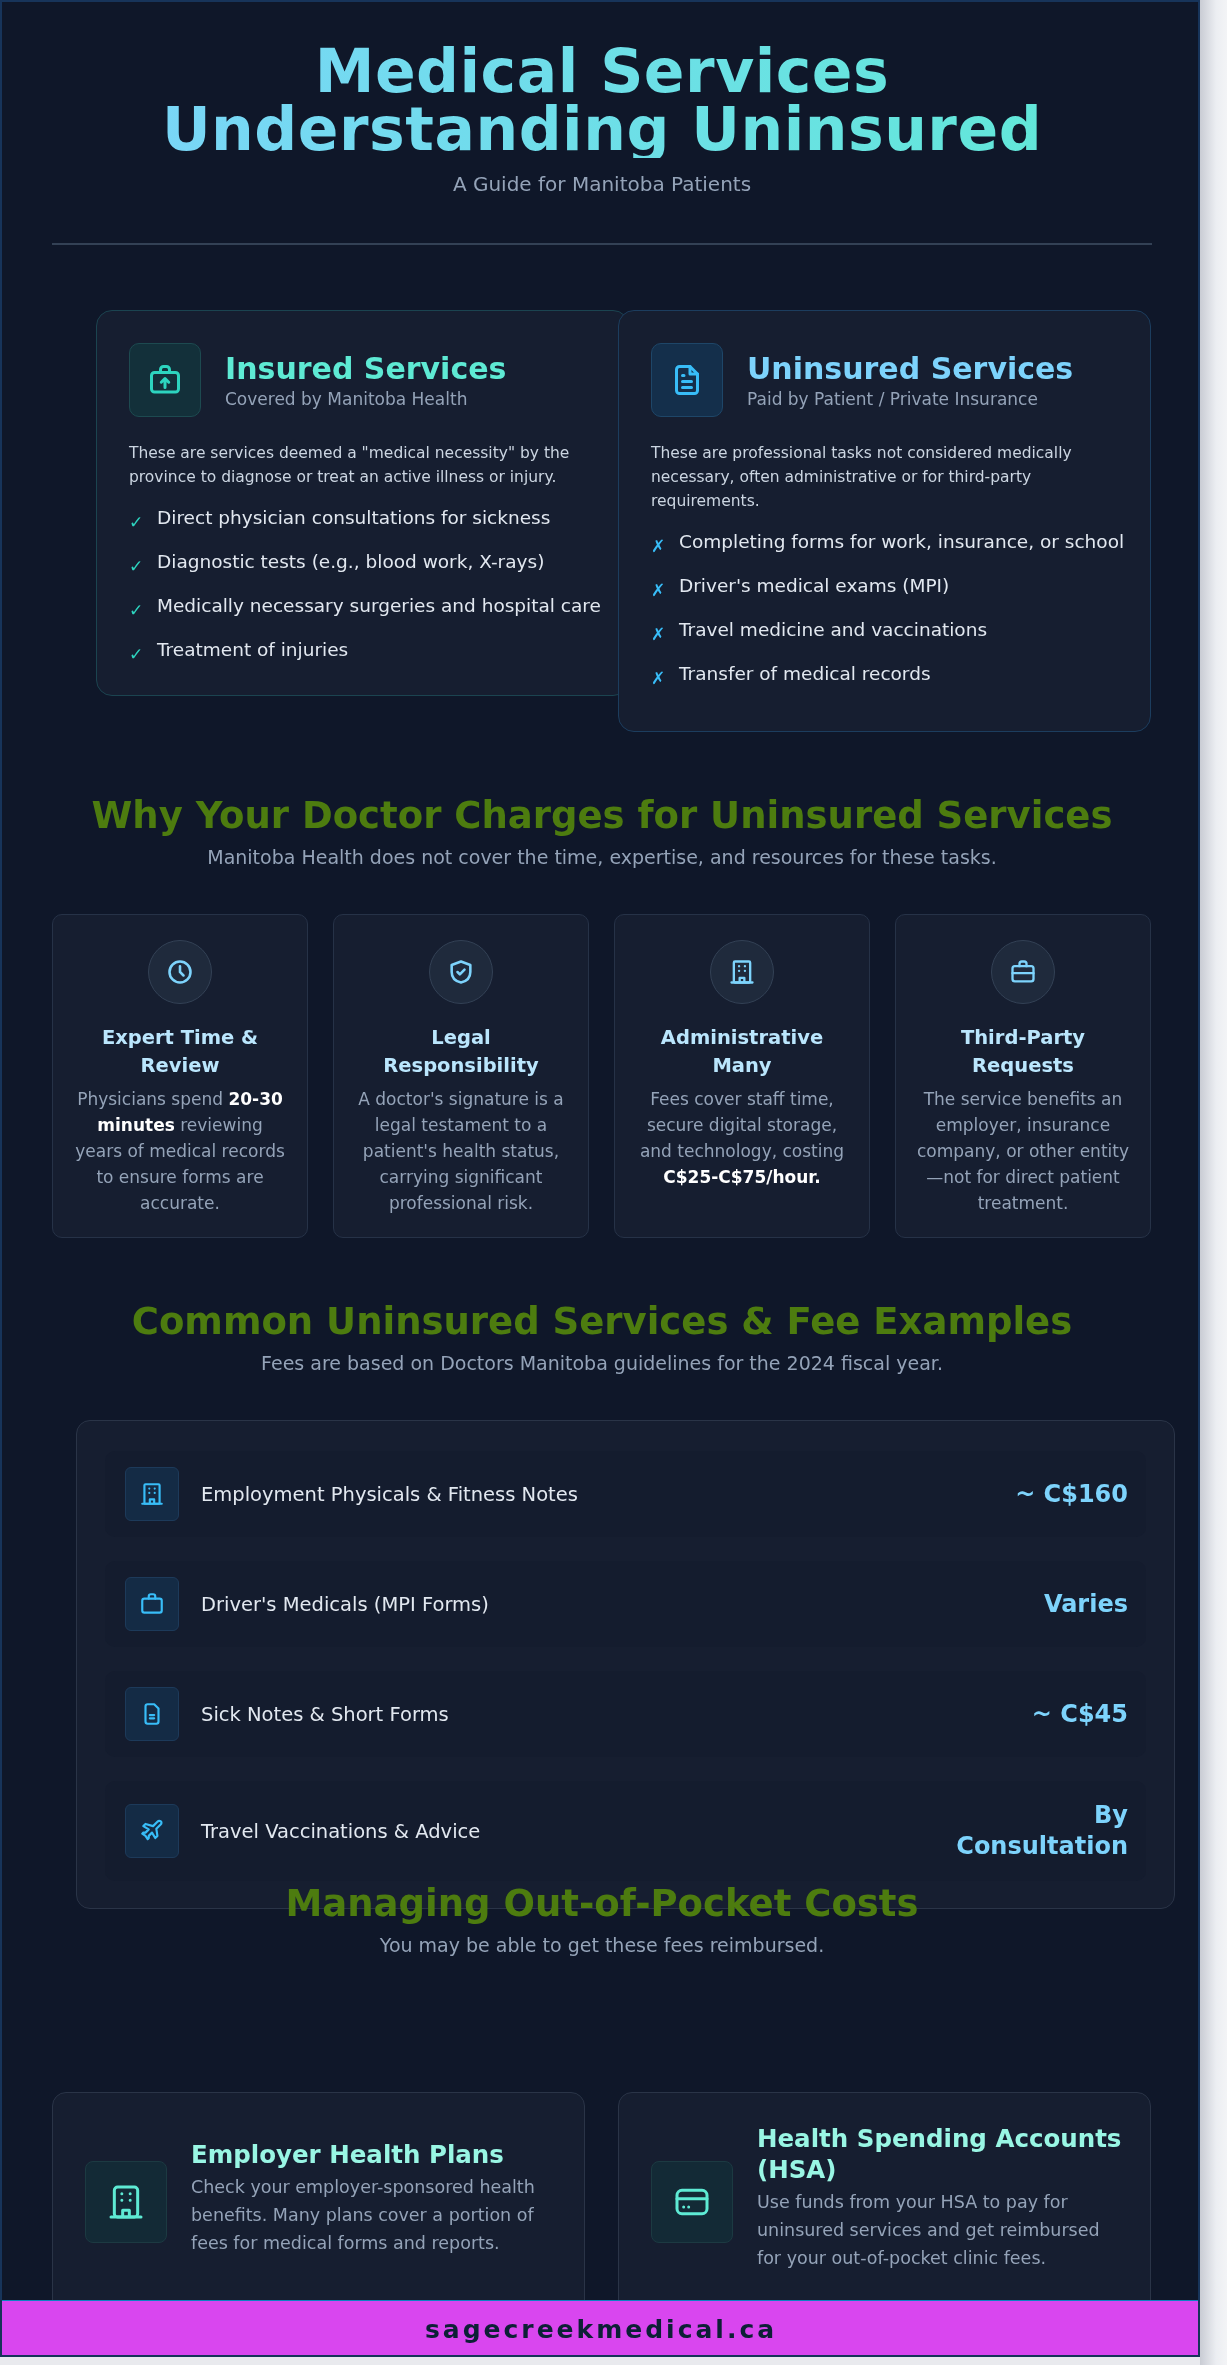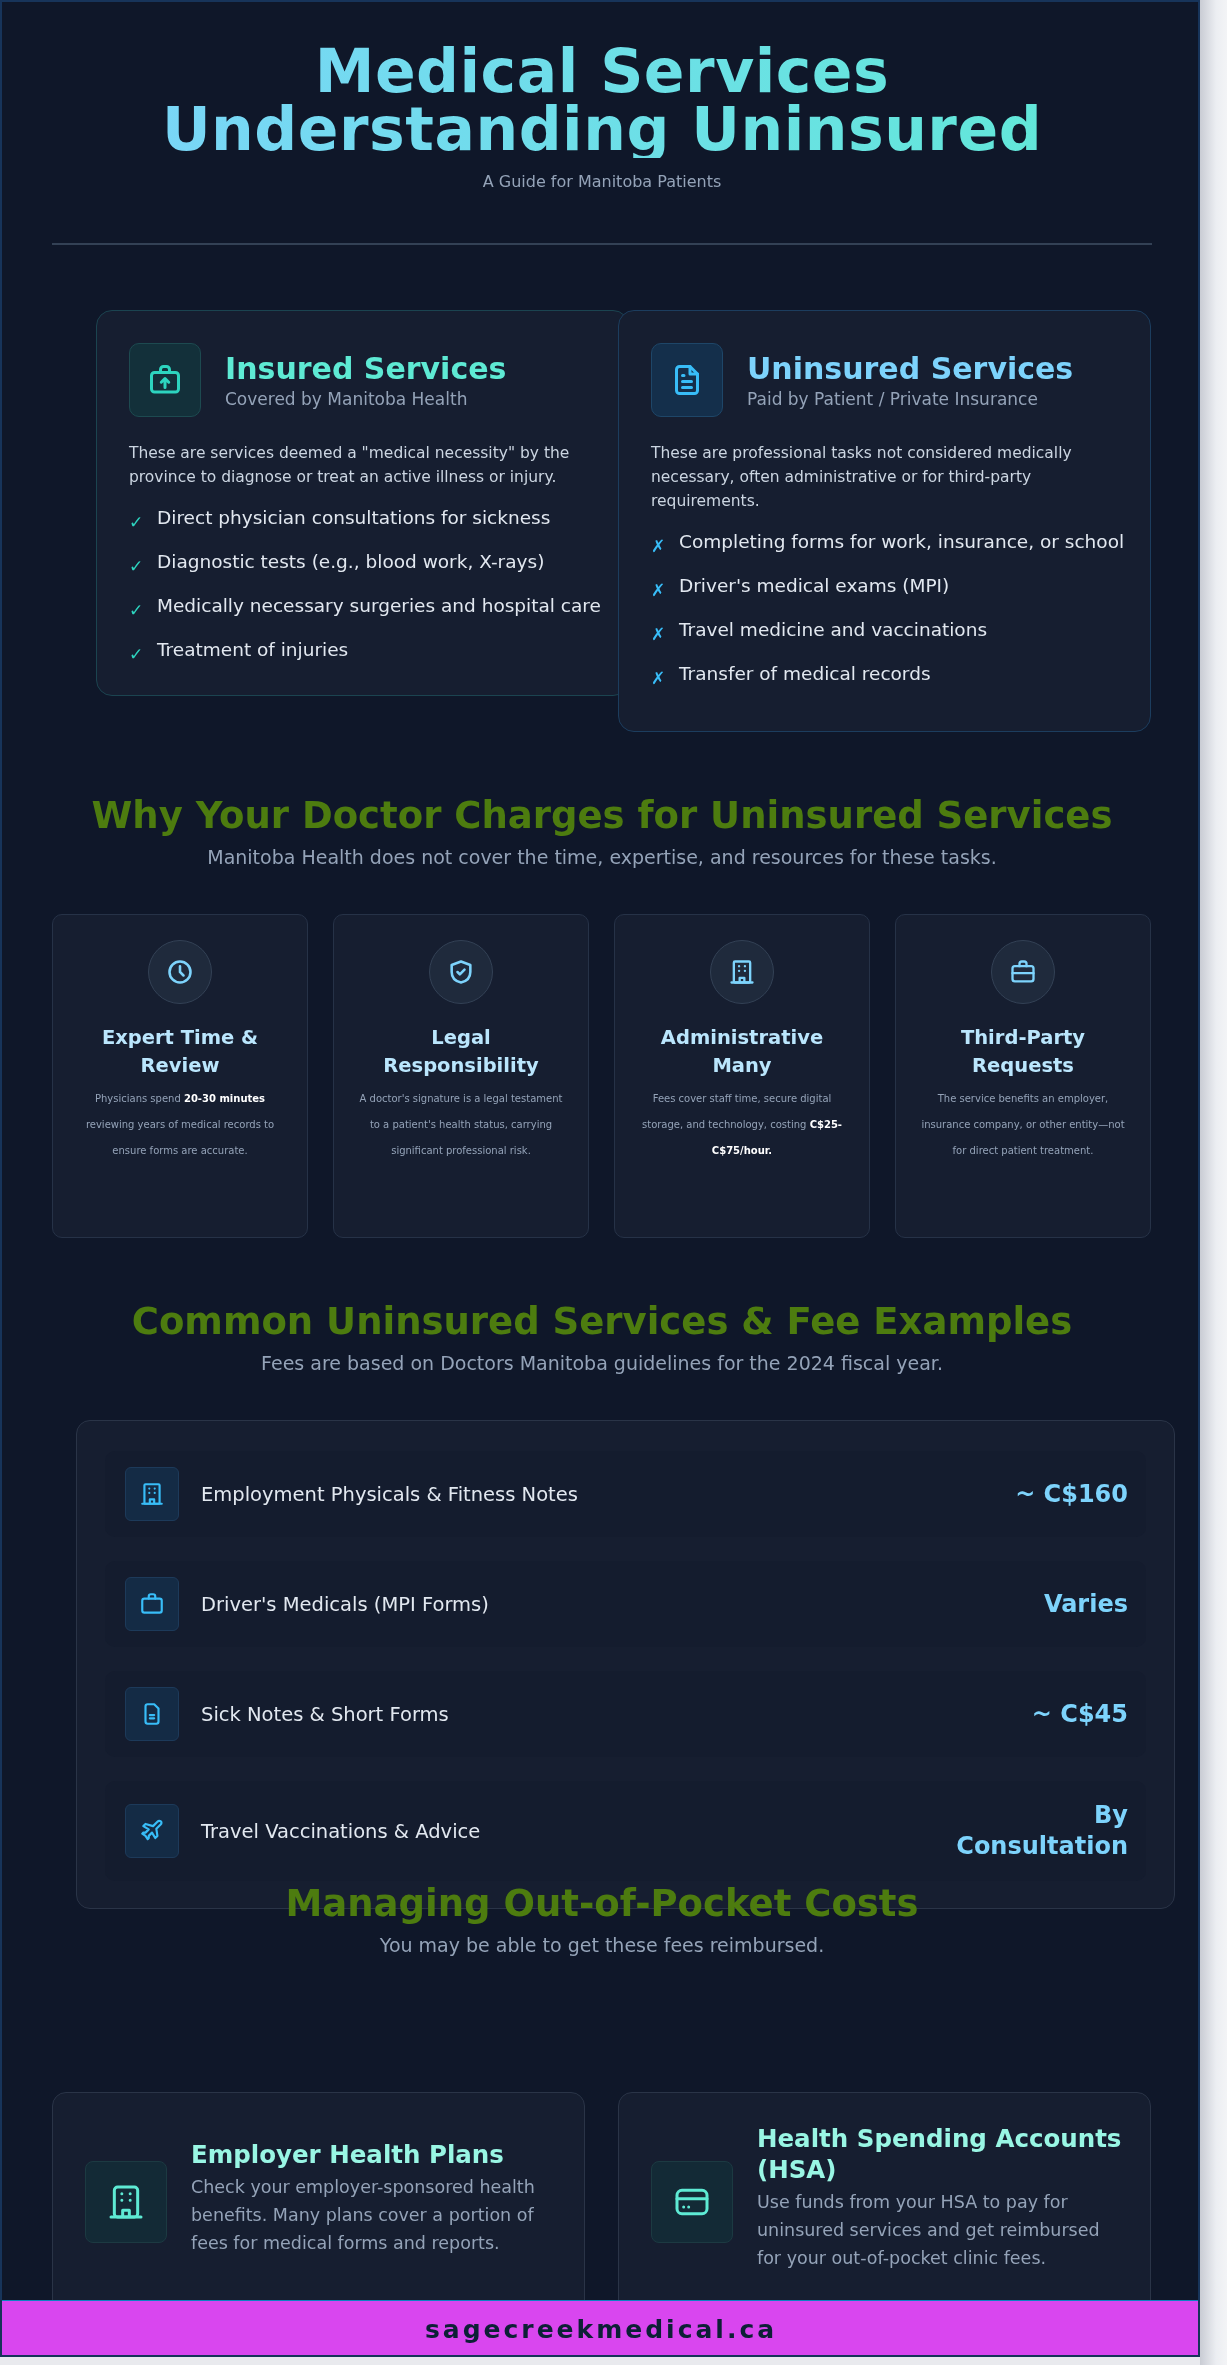--- a/index.html
+++ b/index.html
@@ -7,21 +7,21 @@
   body { font-family: "DejaVu Sans", sans-serif; position: relative; }
   .shadow-strip { position: absolute; left: 1200px; top: 0; width: 27px; height: 2365px;
     background: linear-gradient(90deg, #c9ccd4 0%, #eceef2 60%, #f3f4f6 100%); }
   .page { position: absolute; left: 0; top: 0; width: 1200px; height: 2357px; background: #0f1729;
     border: 2px solid #17345a; overflow: hidden; }
 
   .header { position: absolute; left: 0; top: 40px; width: 1200px; text-align: center; }
   .title { font-size: 60px; font-weight: bold; line-height: 58px; letter-spacing: 0.5px;
     background: linear-gradient(90deg, #7dd3fc 0%, #5eead4 100%);
     -webkit-background-clip: text; background-clip: text; color: transparent; }
-  .subtitle { font-size: 16px; color: #94a3b8; margin-top: 14px; }
+  .subtitle { font-size: 20px; color: #94a3b8; margin-top: 14px; }
   .divider { position: absolute; left: 50px; top: 241px; width: 1100px; height: 2px; background: #334155; }
 
   .card { position: absolute; background: #161e30; border-radius: 16px; }
   .card.insured { left: 50px; top: 308px; width: 533px; height: 386px; border: 1px solid #1b4450; margin-left: 44px; }
   .card.uninsured { left: 616px; top: 308px; width: 533px; height: 422px; border: 1px solid #1c3d5e; }
   .card-head { position: absolute; left: 32px; top: 32px; display: flex; align-items: center; }
   .icon-box { width: 72px; height: 74px; border-radius: 10px; display: flex; align-items: center; justify-content: center; }
   .icon-box.teal { background: #13303a; border: 1px solid #1d4a50; }
   .icon-box.blue { background: #142f4b; border: 1px solid #1e4668; }
   .card-titles { margin-left: 24px; }
@@ -38,21 +38,21 @@
 
   .sec-head { position: absolute; left: 0; width: 1200px; text-align: center; }
   .sec-title { font-size: 37px; font-weight: bold; color: #4d7c0f; line-height: 44px; }
   .sec-sub { font-size: 19px; color: #94a3b8; margin-top: 8px; }
 
   .reason { position: absolute; top: 912px; width: 256px; height: 324px; background: #161e30;
     border: 1px solid #263247; border-radius: 10px; text-align: center; }
   .reason .circle { width: 64px; height: 64px; border-radius: 50%; background: #1f2a3c; border: 1px solid #334155;
     margin: 25px auto 0; display: flex; align-items: center; justify-content: center; }
   .reason-title { font-size: 19.5px; font-weight: bold; color: #bae6fd; line-height: 28px; margin: 20px 18px 0; }
-  .reason-text { font-size: 10px; color: #94a3b8; line-height: 26px; margin: 6px 20px 0; }
+  .reason-text { font-size: 17px; color: #94a3b8; line-height: 26px; margin: 6px 20px 0; }
   .reason-text b { color: #ffffff; }
 
   .fee-box { position: absolute; left: 50px; top: 1418px; width: 1099px; height: 489px; background: #161e30;
     border: 1px solid #2a3447; border-radius: 14px; margin-left: 24px; }
   .fee-row { position: absolute; left: 28px; width: 1041px; background: #141c2e; border-radius: 10px;
     display: flex; align-items: center; }
   .fee-row .ficon { width: 54px; height: 54px; margin-left: 20px; border-radius: 6px; background: #142b45;
     border: 1px solid #1d3a5a; display: flex; align-items: center; justify-content: center; flex: none; }
   .fee-label { margin-left: 22px; font-size: 19.5px; color: #e2e8f0; flex: 1; }
   .fee-price { font-size: 24px; font-weight: bold; color: #7dd3fc; text-align: right; margin-right: 18px; line-height: 31px; }

